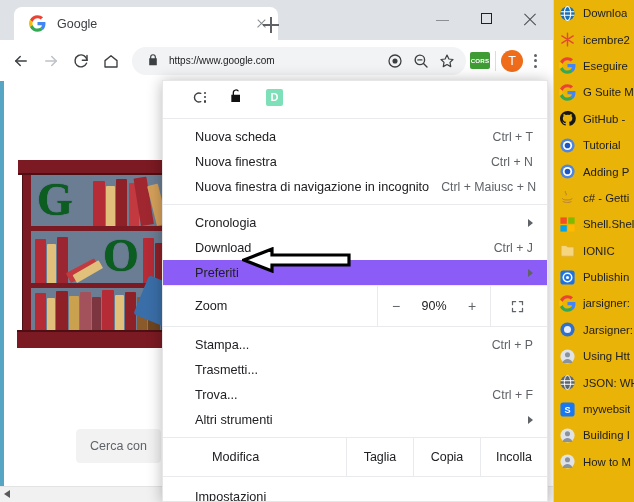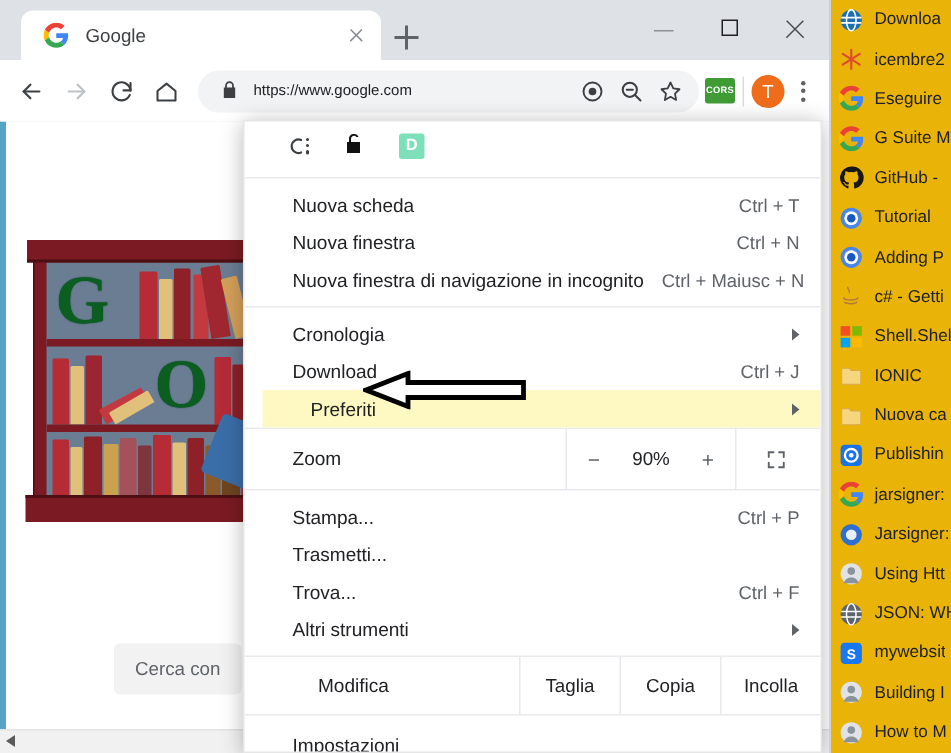--- a/index.html
+++ b/index.html
@@ -10,21 +10,21 @@
     -webkit-font-smoothing:antialiased;
   }
   #root{position:absolute;inset:0;width:634px;height:502px;overflow:hidden;background:#fff;}
 
   
   .chrome-window{position:absolute;left:0;top:0;width:553px;height:502px;background:#dee1e6;overflow:hidden;}
 
   
   .tabstrip{position:absolute;left:0;top:0;width:553px;height:40px;background:#dee1e6;}
   .tab{
-    position:absolute;left:14px;top:7px;width:240px;height:33px;
+    position:absolute;left:14px;top:7px;width:264px;height:33px;
     background:#fff;border-radius:8px 8px 0 0;
     display:flex;align-items:center;padding:0 8px;box-sizing:border-box;
   }
   .tab-favicon{width:17px;height:17px;margin-left:7px;margin-right:11px;flex:0 0 auto;position:relative;}
   .tab-title{font-size:12.5px;color:#3c4043;white-space:nowrap;overflow:hidden;flex:1 1 auto;}
   .tab-close{width:17px;height:17px;flex:0 0 auto;position:relative;opacity:.75;}
   .tab-close::before,.tab-close::after{
     content:"";position:absolute;left:3px;top:8px;width:11px;height:1.3px;background:#5f6368;
   }
   .tab-close::before{transform:rotate(45deg);}
@@ -92,21 +92,21 @@
     position:absolute;left:162px;top:80px;width:386px;height:422px;
     background:#fff;box-shadow:0 1px 14px rgba(0,0,0,.28);
     border:1px solid #e6e6e6;box-sizing:border-box;overflow:hidden;
     font-size:12.7px;color:#202124;
   }
   .menu-ext{height:32px;display:flex;align-items:center;padding-left:28px;gap:22px;}
   .menu-divider{height:1px;background:#e8eaed;margin:5px 0;}
   .mrow{
     height:25px;display:flex;align-items:center;padding:0 14px 0 32px;box-sizing:border-box;position:relative;
   }
-  .mrow.hl{background:#fef9c3;margin-left:12px;}
+  .mrow.hl{background:#8b5cf6;}
   .mlabel{flex:1 1 auto;white-space:nowrap;}
   .maccel{color:#5f6368;font-size:12.3px;white-space:nowrap;margin-left:12px;}
   .arrowright{width:0;height:0;border-top:4px solid transparent;border-bottom:4px solid transparent;border-left:5px solid #5f6368;margin-left:10px;}
   .zoomrow{height:40px;display:flex;align-items:center;border-top:1px solid #e8eaed;border-bottom:1px solid #e8eaed;}
   .zoomlabel{padding-left:32px;flex:1 1 auto;}
   .zoomctl{display:flex;align-items:center;border-left:1px solid #e8eaed;height:40px;padding:0 12px;gap:16px;}
   .zoomminus,.zoomplus{color:#5f6368;font-size:14px;width:12px;text-align:center;}
   .zoomval{font-size:12.5px;color:#202124;min-width:32px;text-align:center;}
   .zoomfull{width:56px;height:40px;border-left:1px solid #e8eaed;position:relative;}
   .editrow{height:38px;display:flex;align-items:center;border-top:1px solid #e8eaed;border-bottom:1px solid #e8eaed;}
@@ -488,28 +488,20 @@
 
     <div class="sb-item">
       <span class="sb-ico">
         <svg width="17" height="17" viewBox="0 0 24 24">
             <path d="M3 5h7l2 2h9v13H3z" fill="#f5d67e" stroke="#d9ab44" stroke-width="1"></path>
           </svg>
       </span>
         <span class="sb-label">IONIC</span>
     </div>
 
-    <div class="sb-item">
-      <span class="sb-ico">
-        <svg width="17" height="17" viewBox="0 0 24 24">
-            <path d="M3 5h7l2 2h9v13H3z" fill="#f5d67e" stroke="#d9ab44" stroke-width="1"></path>
-          </svg>
-      </span>
-        <span class="sb-label">Nuova ca</span>
-    </div>
 
     <div class="sb-item">
       <span class="sb-ico">
         <svg width="17" height="17" viewBox="0 0 24 24">
             <rect x="2" y="2" width="20" height="20" rx="4" fill="#1a73e8"></rect>
             <circle cx="12" cy="12" r="6" fill="none" stroke="#fff" stroke-width="2.2"></circle>
             <circle cx="12" cy="12" r="2.2" fill="#fff"></circle>
           </svg>
       </span>
         <span class="sb-label">Publishin</span>

